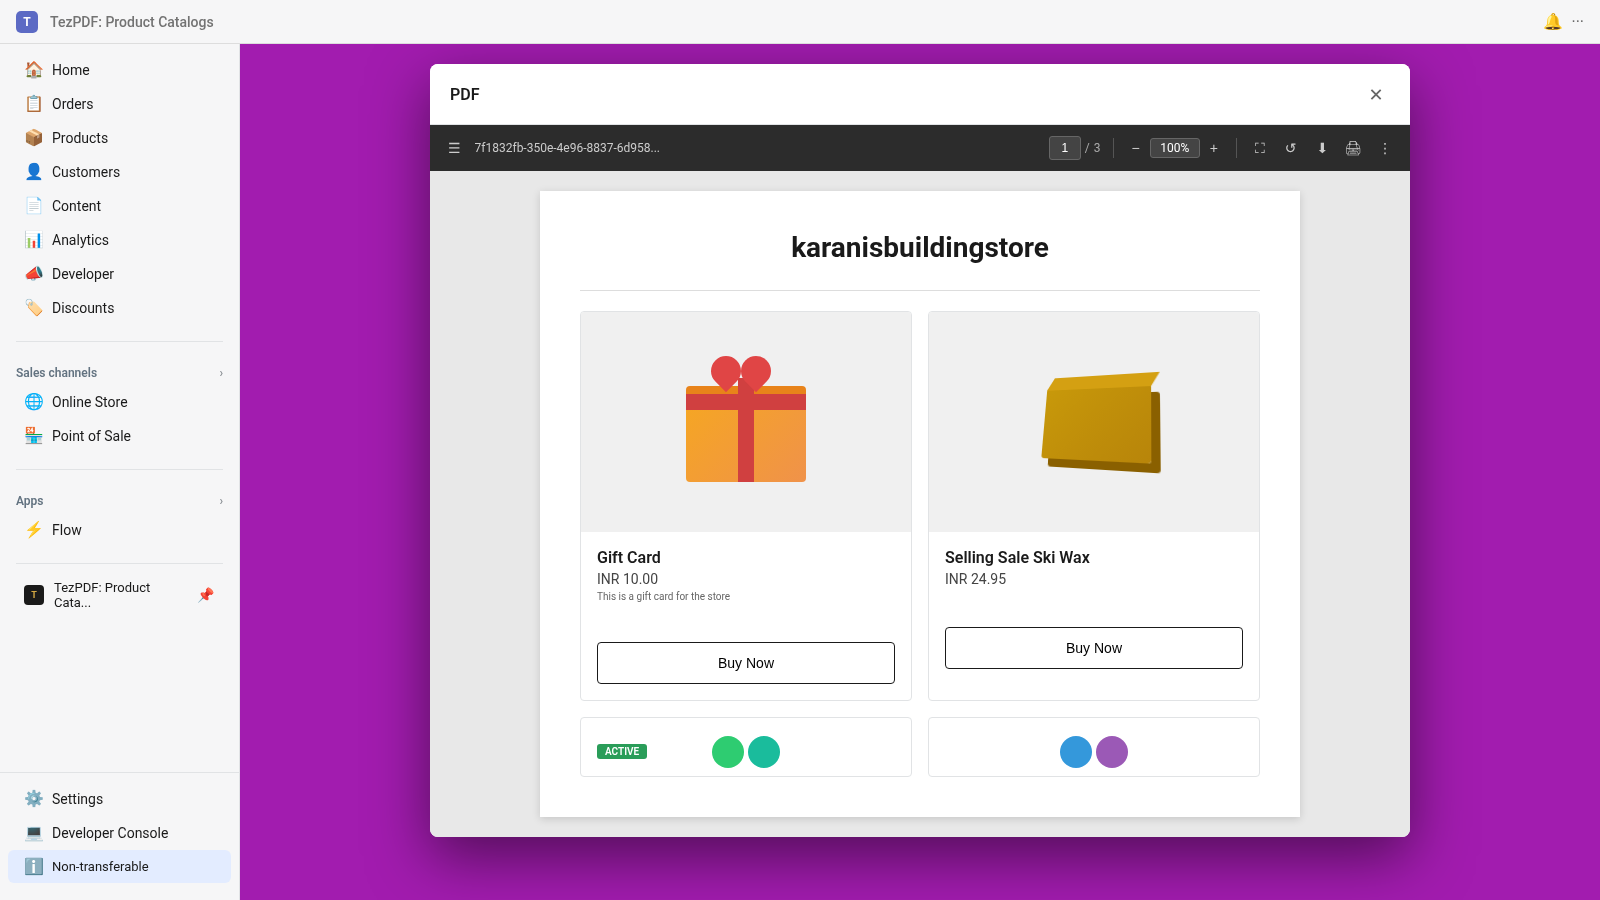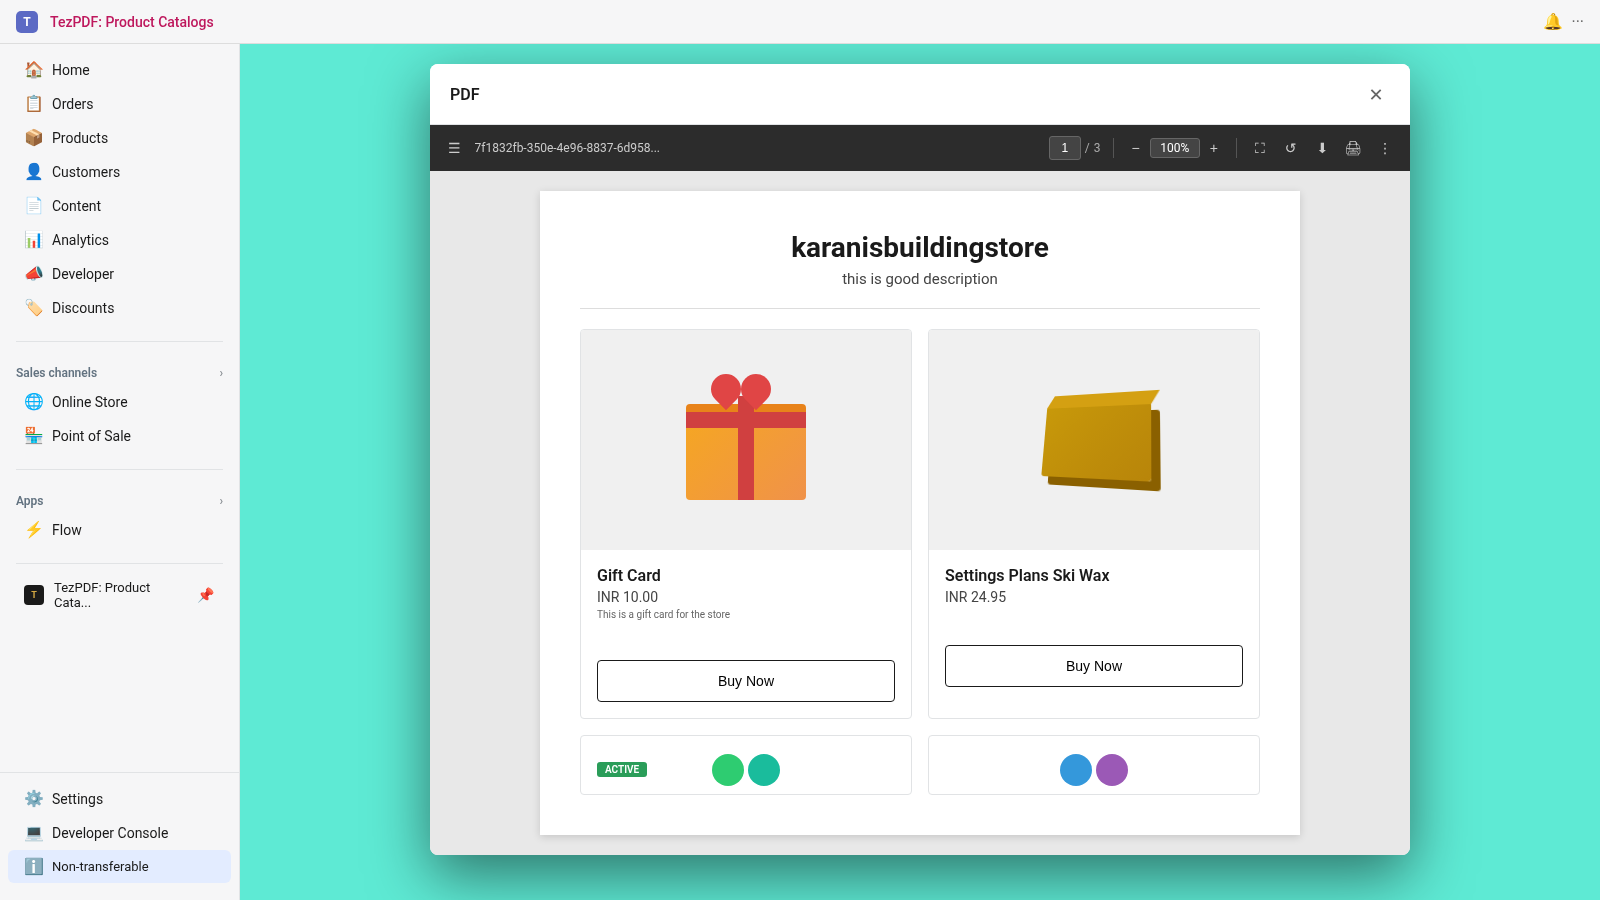--- a/index.html
+++ b/index.html
@@ -32,21 +32,21 @@
       display: flex;
       align-items: center;
       justify-content: center;
       color: white;
       font-size: 12px;
       font-weight: bold;
     }
     .top-bar-title {
       font-size: 14px;
       font-weight: 500;
-      color: #be185d;
+      color: #737373;
       flex: 1;
     }
     .top-bar-icons {
       display: flex;
       gap: 8px;
       color: #666;
     }
     .top-bar-icon {
       font-size: 16px;
       cursor: pointer;
@@ -150,21 +150,21 @@
       border-radius: 6px;
       margin: 1px 8px;
       font-size: 13px;
       color: #1a1a1a;
       background: #e3ecff;
     }
 
     
     .content-area {
       flex: 1;
-      background: #5eead4;
+      background: #a21caf;
       display: flex;
       align-items: flex-start;
       justify-content: center;
       padding: 20px;
       overflow: auto;
     }
 
     
     .modal-overlay {
       position: relative;
@@ -641,21 +641,20 @@
               <span>⋮</span>
             </button>
           </div>
         </div>
 
         <div class="pdf-content">
           <div class="pdf-page">
 
             <div class="store-header">
               <div class="store-name">karanisbuildingstore</div>
-              <div class="store-description">this is good description</div>
             </div>
 
             <div class="products-grid">
 
               <div class="product-card">
                 <div class="product-image-area">
                   <div class="gift-card-visual">
                     <div class="gift-box-body"></div>
                     <div class="gift-box-lid"></div>
                     <div class="gift-ribbon-v"></div>
@@ -672,21 +671,21 @@
                 </div>
               </div>
 
               <div class="product-card">
                 <div class="product-image-area">
                   <div class="wax-visual">
                     <div class="wax-block"></div>
                   </div>
                 </div>
                 <div class="product-info">
-                  <div class="product-name">Settings Plans Ski Wax</div>
+                  <div class="product-name">Selling Sale Ski Wax</div>
                   <div class="product-price">INR 24.95</div>
                   <div class="product-desc" style="margin-bottom:40px;"></div>
                   <button class="buy-now-btn">Buy Now</button>
                 </div>
               </div>
             </div>
 
             <div class="partial-products" style="margin-top:16px;">
               <div class="partial-card">
                 <div style="display:flex;align-items:flex-end;justify-content:center;gap:4px;padding-bottom:4px;position:relative;width:100%;">

